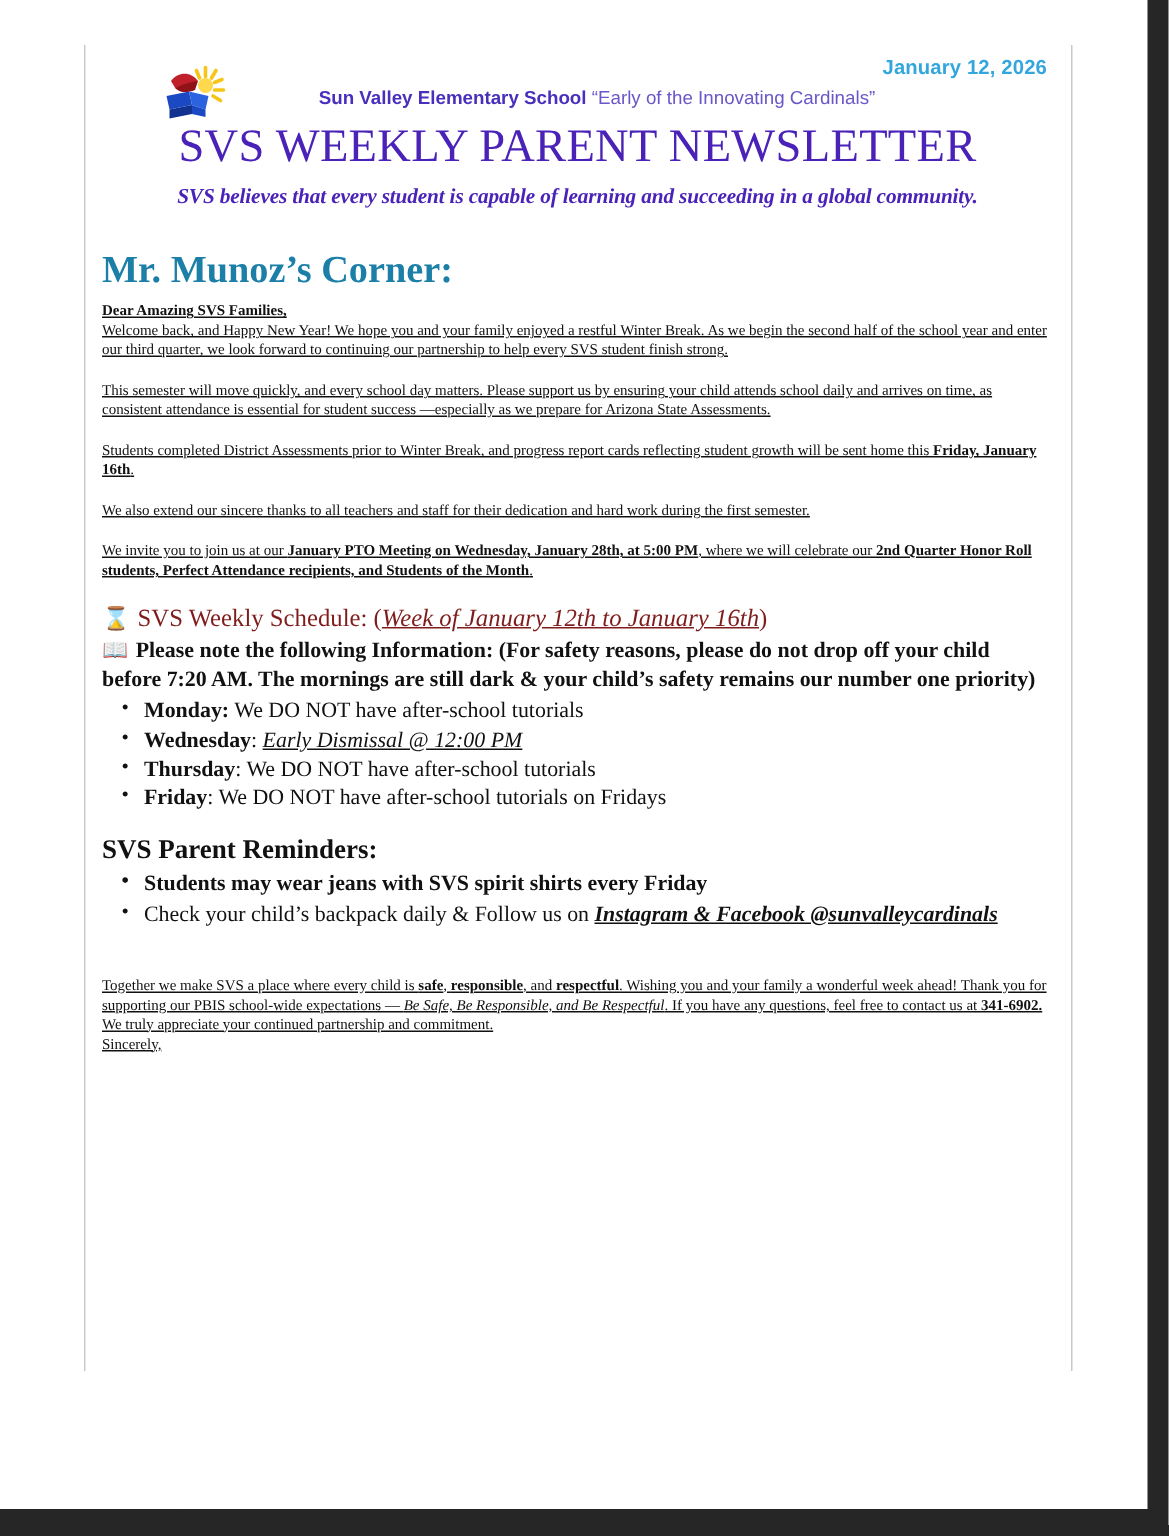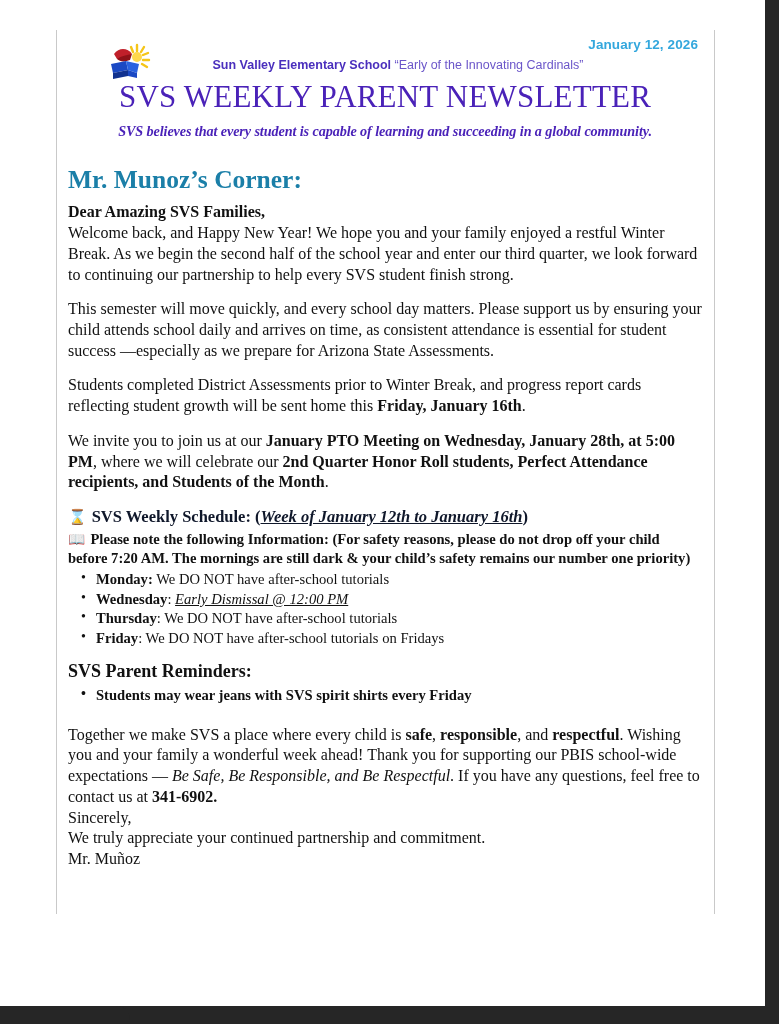--- a/index.html
+++ b/index.html
@@ -137,40 +137,41 @@
     font-family: "Liberation Serif", "DejaVu Serif", serif;
     font-weight: bold;
     font-size: 25.5px;
     line-height: 1.1;
     margin-top: 26px;
     margin-bottom: 8px;
   }
 
   .body-text {
     color: #111111;
-    font-size: 16px;
+    font-size: 10px;
     line-height: 1.295;
     text-align: left;
+    text-decoration: underline;
   }
   .para { margin: 0 0 14px 0; }
   .para.tight { margin-bottom: 0; }
 
   .greeting {
     font-weight: bold;
     margin: 0;
   }
 
   b, strong { font-weight: bold; }
   i, em { font-style: italic; }
 
   
   .sched-head {
     font-size: 16.5px;
-    font-weight: bold;
-    color: #0f172a;
+    font-weight: normal;
+    color: #7f1d1d;
     line-height: 1.25;
     margin-top: 11px;
     margin-bottom: 2px;
   }
   .sched-head .emoji { font-size: 15px; margin-right: 5px; }
   .sched-head .wk {
     font-style: italic;
     text-decoration: underline;
   }
 
@@ -221,21 +222,21 @@
 
   ul.bullets.reminders li { line-height: 1.38; }
   ul.bullets.reminders li.bold-item { font-weight: bold; }
   ul.bullets.reminders .social {
     font-weight: bold;
     font-style: italic;
     text-decoration: underline;
   }
   ul.bullets.reminders .q { font-weight: bold; }
 
-  .closing { margin-top: 20px; }
+  .closing { margin-top: 32px; }
   .closing .line { margin: 0; }
 
   
   #footer {
     position: absolute;
     left: 68px;
     top: 938px;
     width: 634px;
     display: flex;
     justify-content: space-between;
@@ -300,20 +301,21 @@
       <p class="para tight">
         <span class="greeting">Dear Amazing SVS Families,</span>
       </p>
 
       <p class="para">Welcome back, and Happy New Year! We hope you and your family enjoyed a restful Winter Break. As we begin the second half of the school year and enter our third quarter, we look forward to continuing our partnership to help every SVS student finish strong.</p>
 
       <p class="para">This semester will move quickly, and every school day matters. Please support us by ensuring your child attends school daily and arrives on time, as consistent attendance is essential for student success —especially as we prepare for Arizona State Assessments.</p>
 
       <p class="para"><span>Students completed District Assessments prior to Winter Break, and progress report cards reflecting student growth will be sent home this </span><b>Friday, January 16th</b><span>.</span></p>
 
+      <p class="para">We also extend our sincere thanks to all teachers and staff for their dedication and hard work during the first semester.</p>
 
       <p class="para"><span>We invite you to join us at our </span><b>January PTO Meeting on Wednesday, January 28th, at 5:00 PM</b><span>, where we will celebrate our </span><b>2nd Quarter Honor Roll students, Perfect Attendance recipients, and Students of the Month</b><span>.</span></p>
 
     </div>
 
     <div class="sched-head">
       <span class="emoji">⌛</span><span>SVS Weekly Schedule: (</span><span class="wk">Week of January 12th to January 16th</span><span>)</span>
     </div>
 
     <p class="note-line">
@@ -324,27 +326,27 @@
       <li><span class="day">Monday:</span><span> We DO NOT have after-school tutorials</span></li>
       <li><span class="day">Wednesday</span><span>: </span><span class="ital-u">Early Dismissal @ 12:00 PM</span></li>
       <li><span class="day">Thursday</span><span>: We DO NOT have after-school tutorials</span></li>
       <li><span class="day">Friday</span><span>: We DO NOT have after-school tutorials on Fridays</span></li>
     </ul>
 
     <div class="reminders-head">SVS Parent Reminders:</div>
 
     <ul class="bullets reminders">
       <li class="bold-item"><span>Students may wear jeans with SVS spirit shirts every Friday</span></li>
+      <li><span>Check your child’s backpack daily &amp; Follow us on </span><span class="social">Instagram &amp; Facebook @sunvalleycardinals </span></li>
     </ul>
 
     <div class="body-text closing">
       <p class="line"><span>Together we make SVS a place where every child is </span><b>safe</b><span>, </span><b>responsible</b><span>, and </span><b>respectful</b><span>. Wishing you and your family a wonderful week ahead! Thank you for supporting our PBIS school-wide expectations — </span><i>Be Safe, Be Responsible, and Be Respectful</i><span>.  If you have any questions, feel free to contact us at </span><b>341-6902.</b></p>
+      <p class="line">We truly appreciate your continued partnership and commitment.</p>
       <p class="line">Sincerely,</p>
-      <p class="line">We truly appreciate your continued partnership and commitment.</p>
-      <p class="line">Mr. Muñoz</p>
     </div>
 
   </div>
 
 
 </div>
 
 <div id="right-chrome"></div>
 <div id="bottom-chrome">
   <div class="round-notch"></div>

